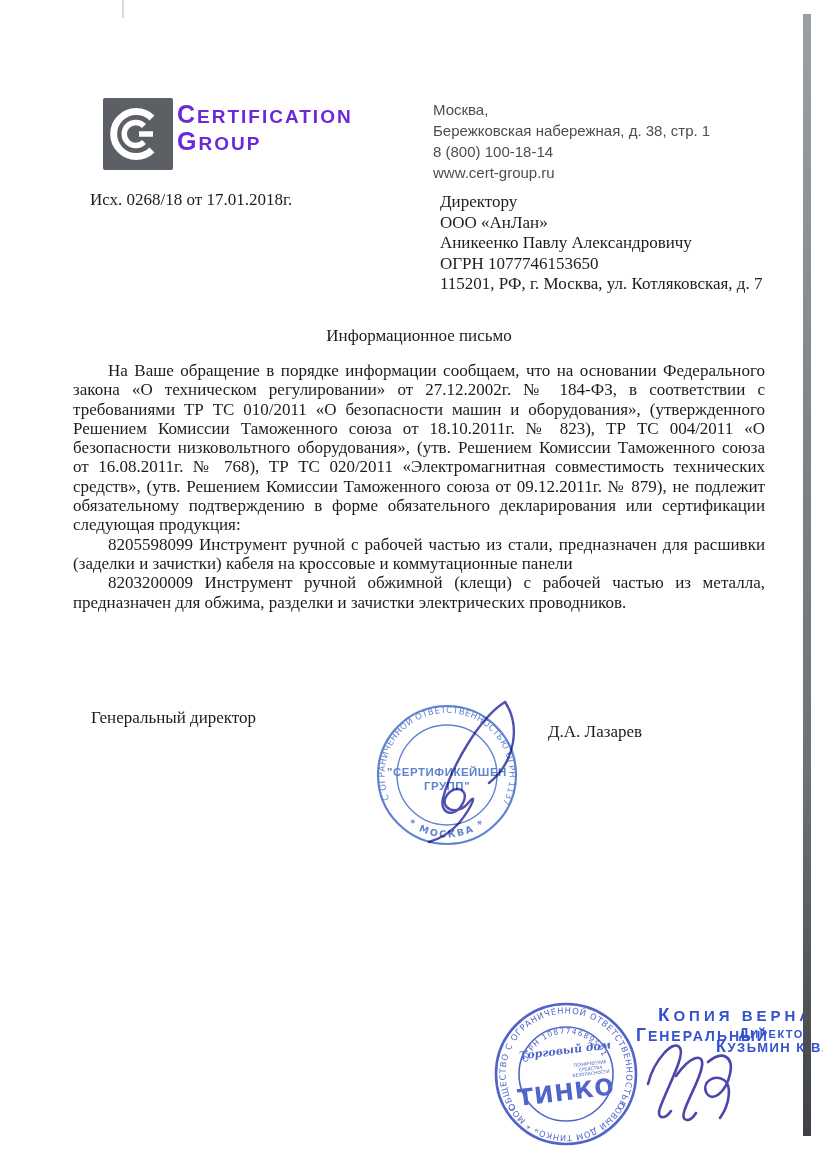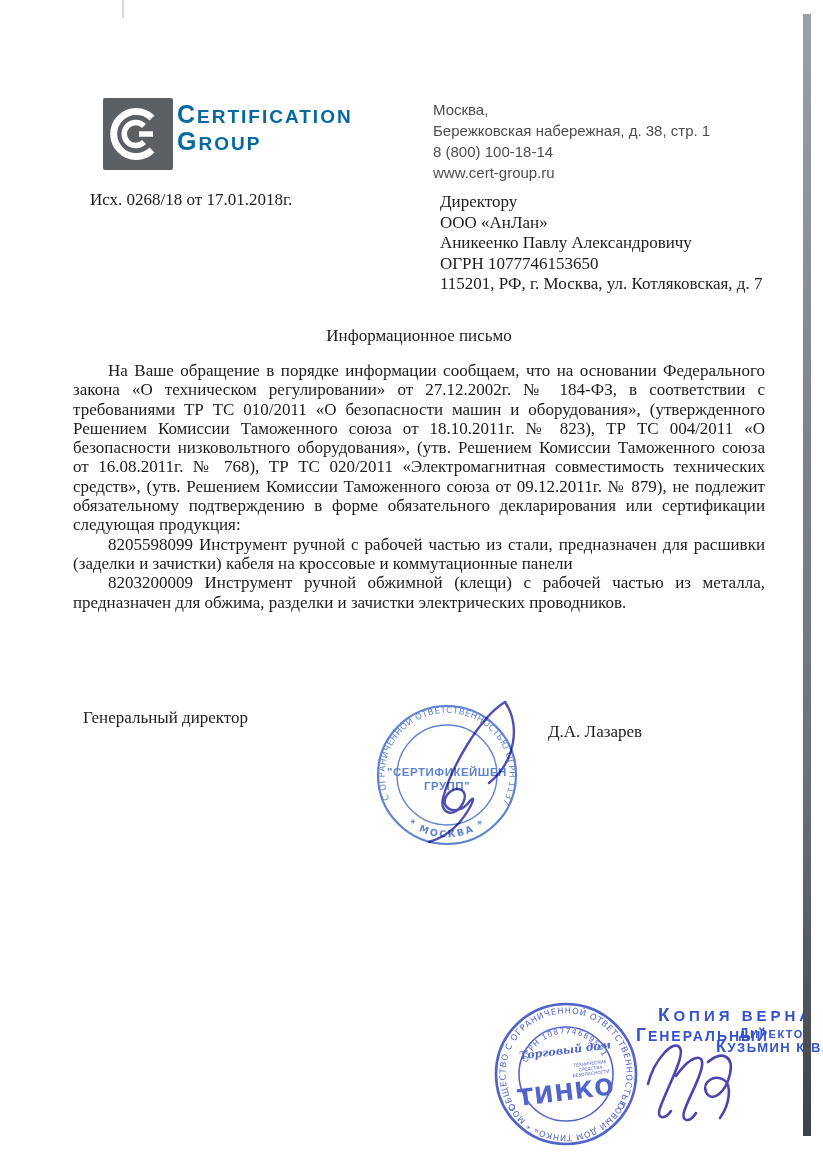--- a/index.html
+++ b/index.html
@@ -3,34 +3,34 @@
 <meta charset="utf-8">
 <style>
   html,body{margin:0;padding:0;background:#ffffff;}
   .page{position:relative;width:823px;height:1165px;background:#ffffff;overflow:hidden;
         font-family:"Liberation Serif", serif;color:#1c1c1c;}
   .abs{position:absolute;}
 
   
   .logo-box{left:103px;top:98px;width:70px;height:72px;background:#5c5f63;border-radius:2px;}
   .logo-text{left:177px;top:102px;font-family:"Liberation Sans",sans-serif;font-weight:700;
-             font-size:19px;line-height:25px;letter-spacing:2px;color:#0369a1;}
+             font-size:19px;line-height:25px;letter-spacing:2px;color:#6d28d9;}
   .logo-line::first-letter{font-size:25px;}
   .addr{left:433px;top:99px;font-family:"Liberation Sans",sans-serif;font-size:15px;
         line-height:21px;color:#4c4e50;}
   .ref{left:90px;top:190px;font-size:17px;}
   .recipient{left:440px;top:192px;font-size:17px;line-height:20.5px;}
 
   
   .title{left:73px;top:326px;width:692px;text-align:center;font-size:17px;}
   .letter-body{left:73px;top:361px;width:692px;font-size:17px;line-height:19.3px;text-align:justify;}
   .letter-body p{margin:0;text-indent:35px;}
 
   
-  .sig-role{left:83px;top:707px;font-size:17px;line-height:21px;text-align:center;}
+  .sig-role{left:91px;top:707px;font-size:17px;line-height:21px;text-align:center;}
   .sig-name{left:548px;top:722px;font-size:17px;}
 
   
   .stamp{mix-blend-mode:multiply;}
   .copy-line{font-family:"Liberation Sans","DejaVu Sans",sans-serif;font-weight:700;color:#3552cd;white-space:nowrap;}
   .copy-line::first-letter{font-size:1.25em;}
   .cs1{left:658px;top:1004px;font-size:15px;letter-spacing:4px;}
   .cs2a{left:636px;top:1025px;font-size:14px;letter-spacing:2px;}
   .cs2b{left:739px;top:1026px;font-size:11px;letter-spacing:1.5px;}
   .cs3{left:716px;top:1037px;font-size:13px;letter-spacing:1.5px;}

